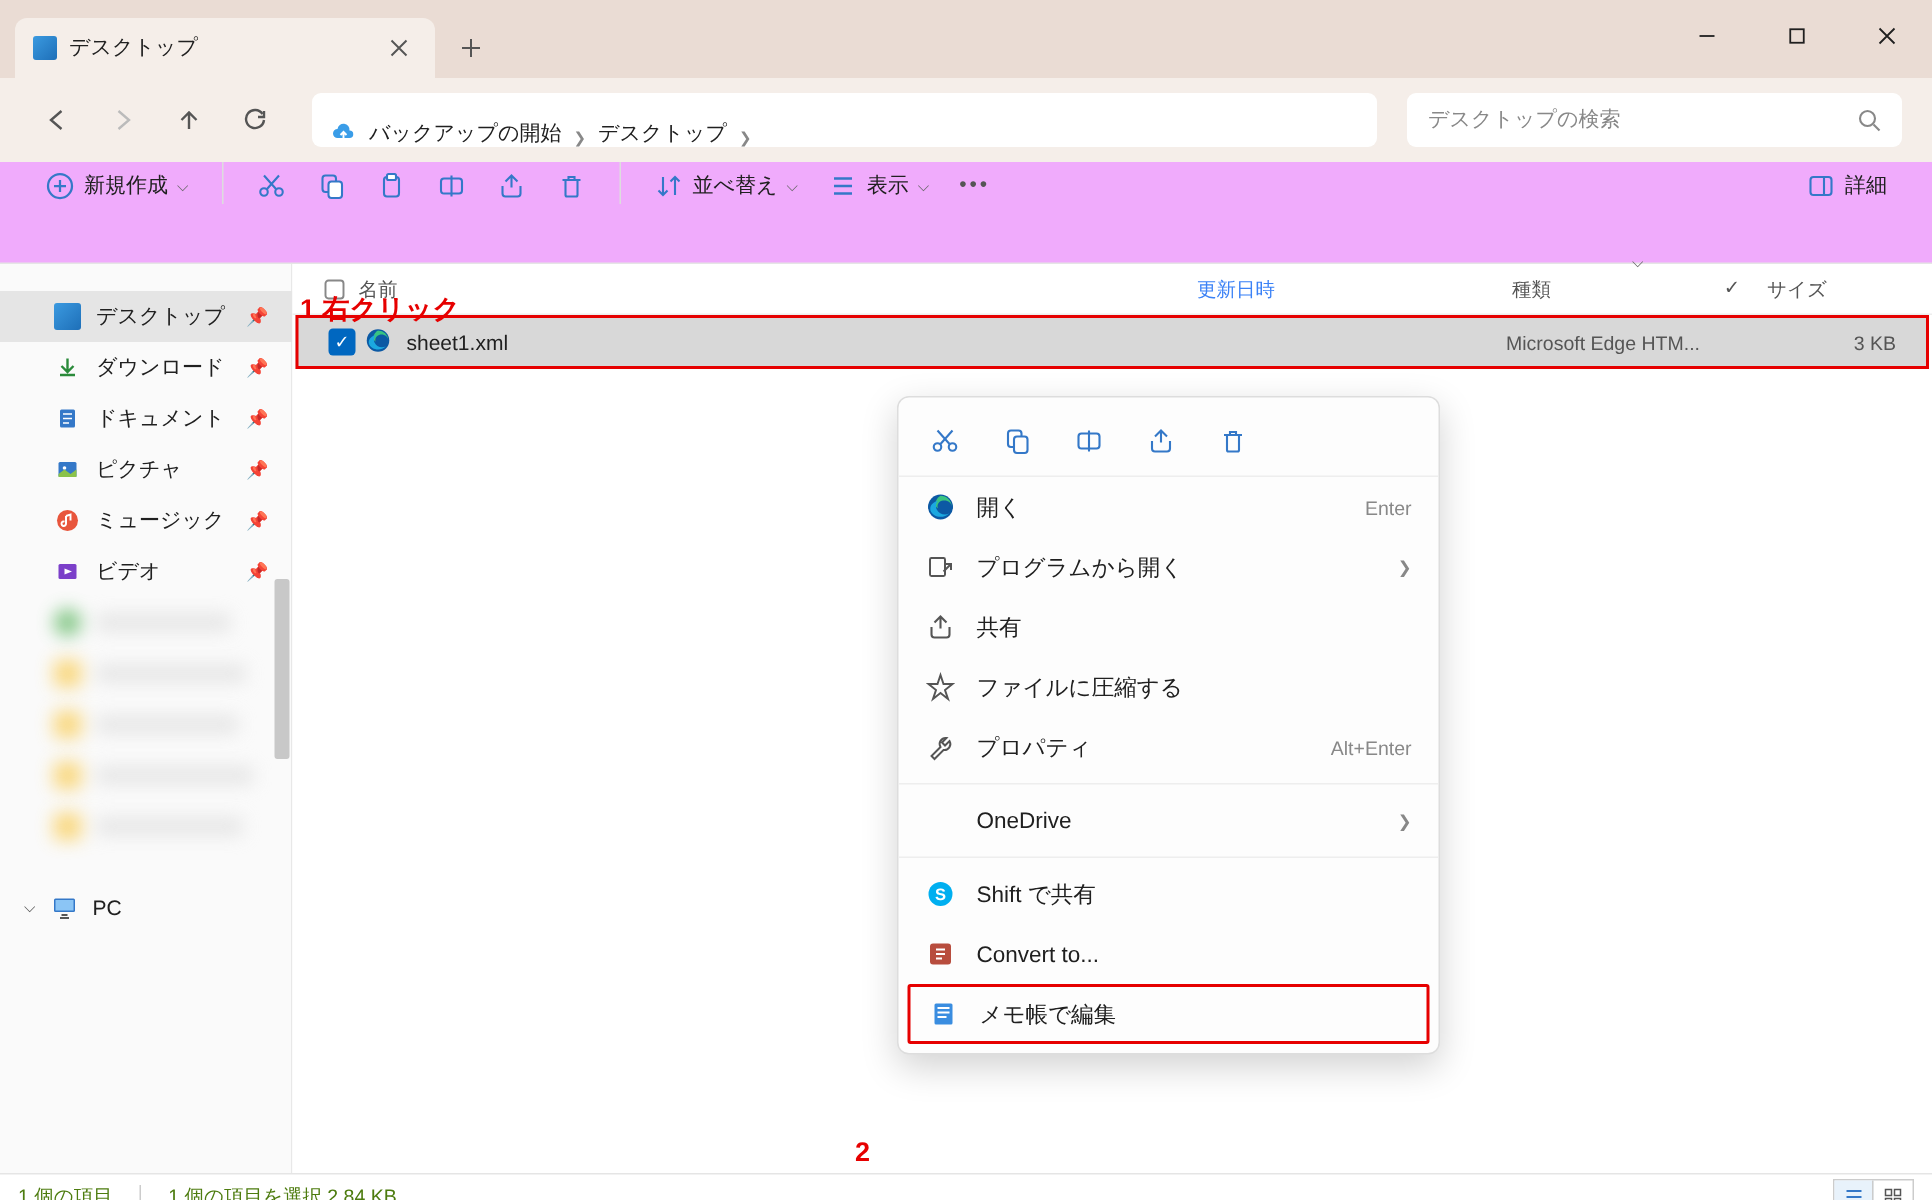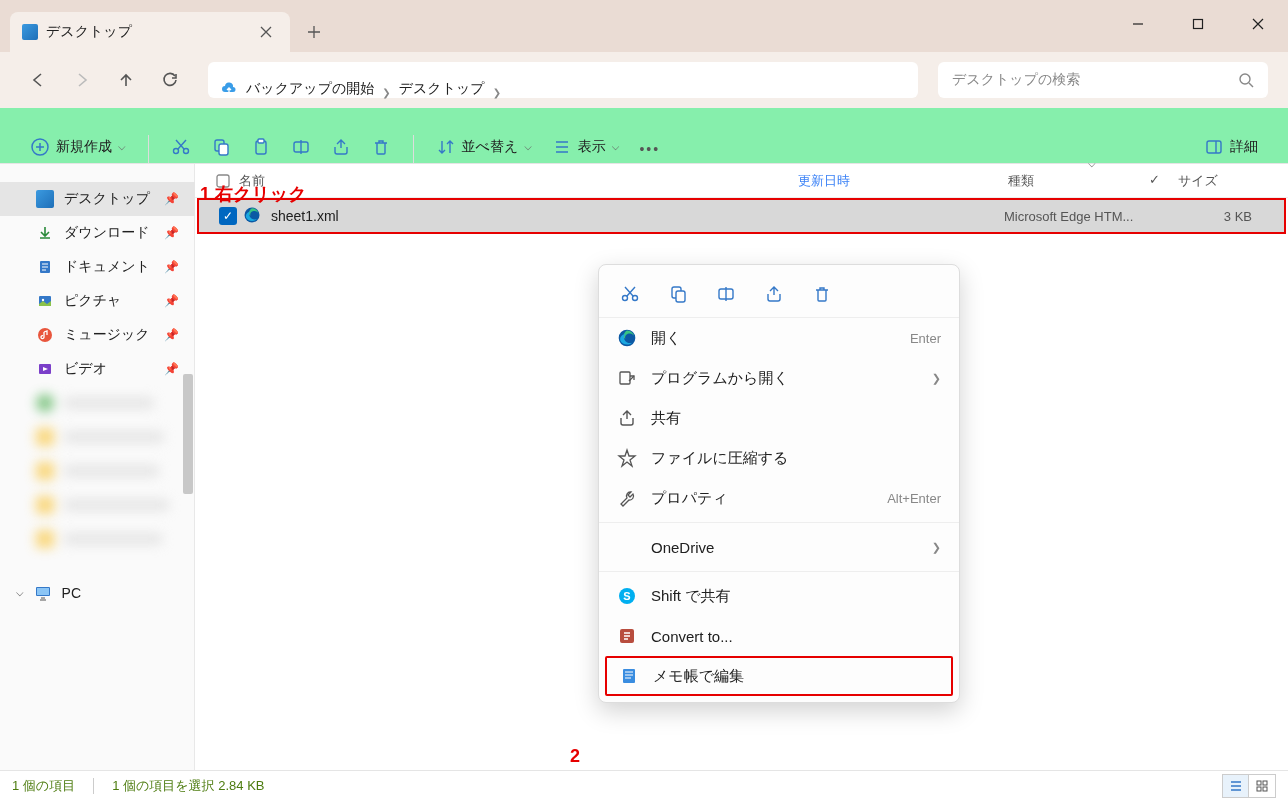--- a/index.html
+++ b/index.html
@@ -13,21 +13,21 @@
 .win-controls{position:absolute;right:0;top:0;display:flex;height:48px}
 .win-btn{width:60px;display:flex;align-items:center;justify-content:center;color:#202020;cursor:pointer}
 .addrbar{height:56px;background:#f5eee9;display:flex;align-items:center;padding:0 20px;gap:8px}
 .nav-btn{width:36px;height:36px;display:flex;align-items:center;justify-content:center;color:#777;cursor:pointer;border-radius:4px}
 .nav-btn.disabled{color:#bbb}
 .breadcrumb{flex:1;height:36px;background:#fff;border-radius:6px;display:flex;align-items:flex-end;padding:0 12px;gap:8px;margin:0 12px}
 .bc-icon{width:18px;height:18px}
 .bc-seg{color:#202020;cursor:pointer;font-size:14px}
 .bc-arrow{color:#888;font-size:10px}
 .searchbox{width:330px;height:36px;background:#fff;border-radius:6px;display:flex;align-items:center;padding:0 14px;color:#888;justify-content:space-between}
-.toolbar{height:56px;background:#86efac;border-bottom:1px solid #e5e5e5;display:flex;align-items:flex-end;padding:0 20px}
+.toolbar{height:68px;background:#f0abfc;border-bottom:1px solid #e5e5e5;display:flex;align-items:flex-start;padding:0 20px}
 .tb-btn{display:flex;align-items:center;gap:6px;padding:6px 10px;border-radius:4px;cursor:pointer;color:#202020}
 .tb-icon{width:20px;height:20px;display:flex;align-items:center;justify-content:center;color:#3478c8}
 .tb-sep{width:1px;height:28px;background:#ddd;margin:0 12px}
 .tb-spacer{flex:1}
 .main{display:flex;height:calc(100% - 52px - 56px - 56px - 30px);background:#fff}
 .sidebar{width:195px;background:#fafafa;overflow-y:auto;padding-top:18px;position:relative}
 .sidebar::before{content:"";position:absolute;right:0;top:0;bottom:0;width:1px;background:#e8e8e8}
 .scrollthumb{position:absolute;right:2px;top:210px;width:10px;height:120px;background:#c8c8c8;border-radius:2px}
 .sb-item{display:flex;align-items:center;gap:10px;padding:8px 16px 8px 36px;cursor:pointer;position:relative}
 .sb-item.active{background:#e5e5e5}
@@ -42,21 +42,21 @@
 .ch-name{flex:1;color:#555;font-size:13px}
 .ch-date{width:210px;color:#3b82f6;font-size:13px}
 .ch-type{width:170px;color:#555;font-size:13px;position:relative}
 .ch-size{width:110px;color:#555;font-size:13px}
 .sort-ind{position:absolute;top:-14px;left:80px;font-size:10px;color:#666}
 .file-row{display:flex;align-items:center;height:36px;padding-left:20px;background:#d8d8d8;border:2px solid #e60000;margin:0 2px}
 .fr-check{width:18px;height:18px;background:#0067c0;border-radius:3px;display:flex;align-items:center;justify-content:center;color:#fff;font-size:12px}
 .fr-ico{width:20px;height:20px;margin-left:6px}
 .fr-name{margin-left:8px;flex:1}
 .fr-type{width:170px;color:#555;font-size:13px}
-.fr-size{width:110px;color:#555;font-size:13px;text-align:right;padding-right:32px}
+.fr-size{width:110px;color:#555;font-size:13px;text-align:right;padding-right:20px}
 .annotation{position:absolute;color:#e60000;font-weight:bold;font-size:18px}
 .ctx-menu{position:absolute;left:598px;top:264px;width:362px;background:#fdfdfd;border:1px solid #ddd;border-radius:8px;box-shadow:0 8px 24px rgba(0,0,0,.18);padding:6px 0}
 .ctx-icon-row{display:flex;gap:22px;padding:10px 18px;border-bottom:1px solid #eee}
 .ctx-icon-btn{width:26px;height:26px;display:flex;align-items:center;justify-content:center;color:#3478c8;cursor:pointer}
 .ctx-item{display:flex;align-items:center;gap:14px;padding:10px 18px;cursor:pointer;position:relative}
 .ctx-ico{width:20px;height:20px;display:flex;align-items:center;justify-content:center}
 .ctx-label{flex:1;font-size:15px}
 .ctx-shortcut{color:#888;font-size:13px}
 .ctx-arrow{color:#888;font-size:11px}
 .ctx-sep{height:1px;background:#eee;margin:4px 0}

